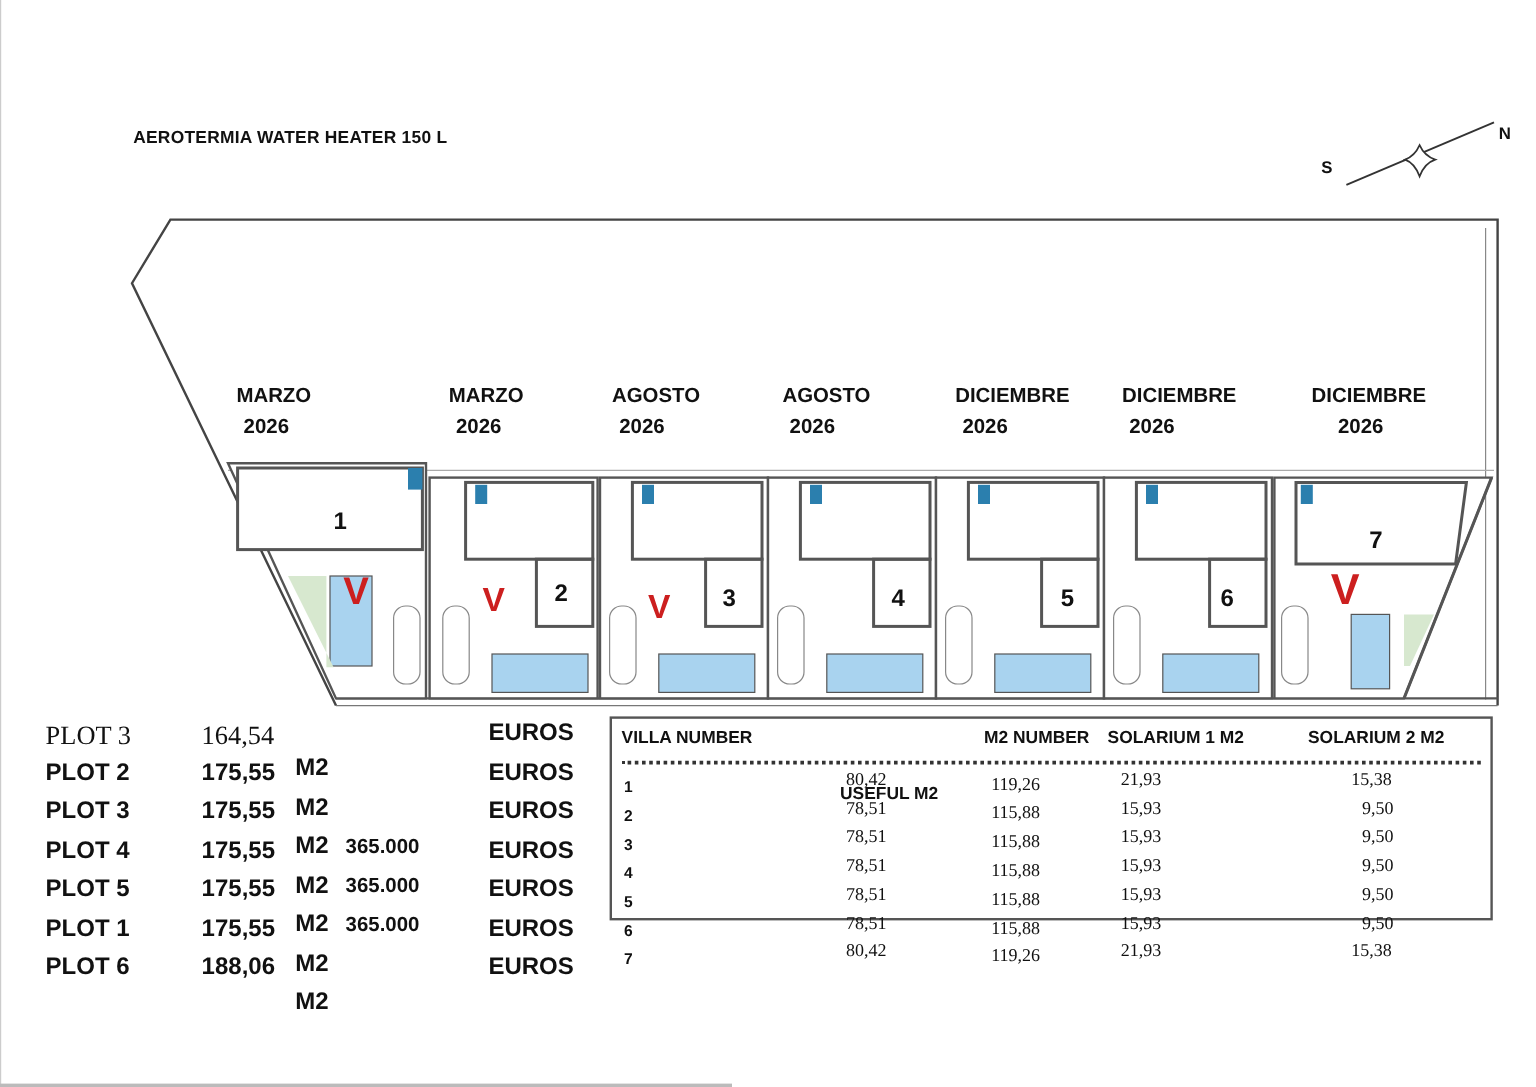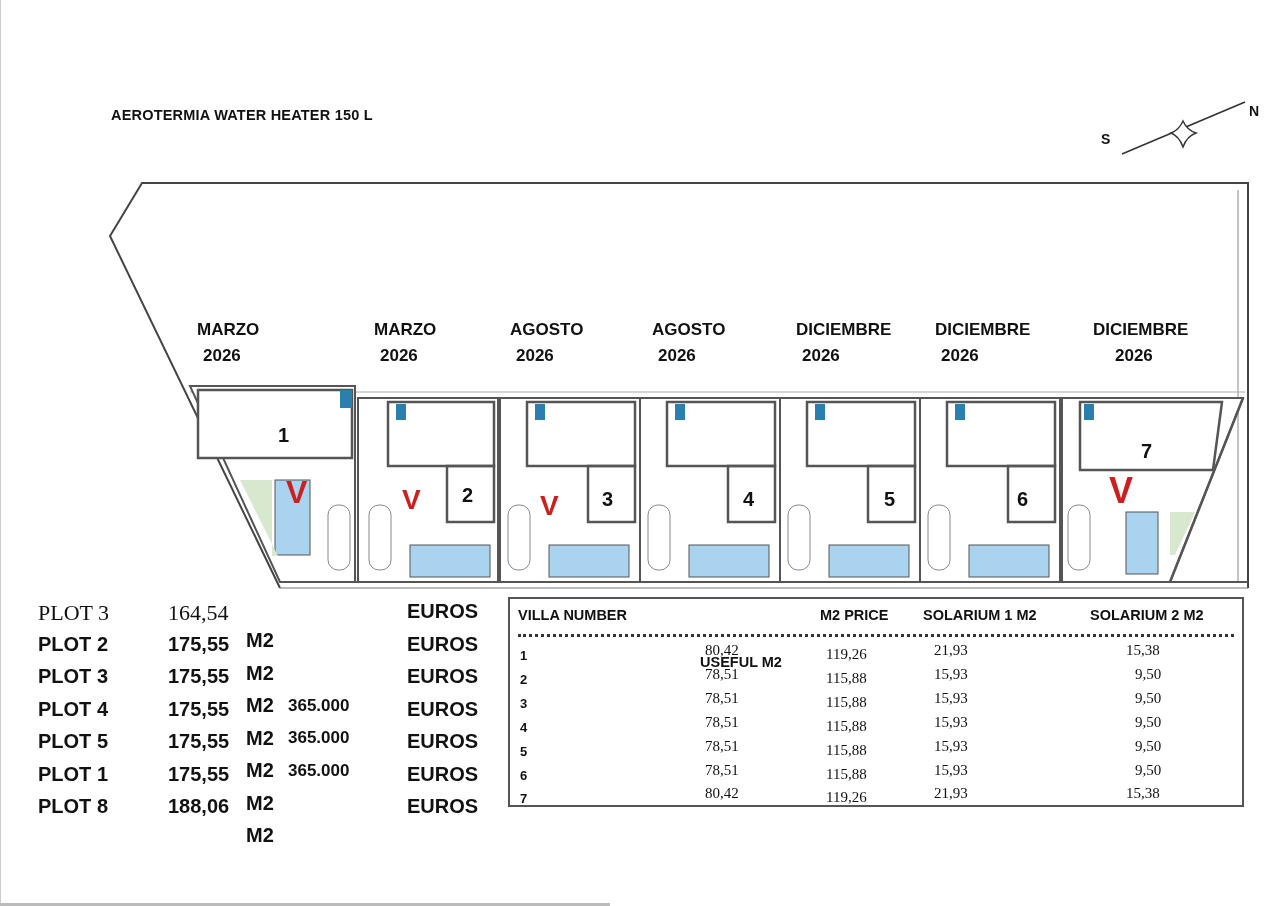--- a/index.html
+++ b/index.html
@@ -13,21 +13,21 @@
   .villa-num{font-weight:bold;font-size:20px;}
   .plots{left:38px;top:598px;}
   .plot-row{position:relative;height:32.5px;font-size:20px;}
   .plot-row span{position:absolute;top:2px;white-space:nowrap;}
   .p-label{left:0;font-family:"Liberation Sans",sans-serif;font-weight:bold;}
   .p-area{left:102px;font-weight:bold;margin-left:28px;}
   .p-unit{left:208px;font-weight:bold;margin-top:29px;}
   .p-price{left:250px;font-weight:bold;font-size:17px;top:0 !important;}
   .p-cur{left:369px;font-weight:bold;}
   .plot-row.first .p-label,.plot-row.first .p-area{font-family:"Liberation Serif",serif;font-weight:normal;font-size:22px;}
-  .tbl{left:508px;top:597px;width:736px;height:210px;border:2px solid #555;box-sizing:border-box;}
+  .tbl{left:508px;top:597px;width:736px;height:170px;border:2px solid #555;box-sizing:border-box;}
   .th{position:absolute;top:8px;font-weight:bold;font-size:14.5px;white-space:nowrap;}
   .dots{position:absolute;left:8px;right:8px;top:35px;border-top:3px dotted #333;}
   .tr{position:absolute;left:0;right:0;height:24px;}
   .tr .vn{position:absolute;left:10px;top:6px;font-weight:bold;font-size:13px;}
   .tr .c{position:absolute;font-family:"Liberation Serif",serif;font-size:15px;top:0;}
 </style>
 </head>
 <body>
 
 <div class="abs incl">
@@ -170,32 +170,32 @@
     <span class="p-cur">EUROS</span>
   </div>
   <div class="plot-row">
     <span class="p-label">PLOT 1</span>
     <span class="p-area">175,55</span>
     <span class="p-unit">M2</span>
     <span class="p-price">365.000</span>
     <span class="p-cur">EUROS</span>
   </div>
   <div class="plot-row">
-    <span class="p-label">PLOT 8</span>
+    <span class="p-label">PLOT 6</span>
     <span class="p-area">188,06</span>
     <span class="p-unit">M2</span>
     <span class="p-price"></span>
     <span class="p-cur">EUROS</span>
   </div>
 </div>
 
 <div class="abs tbl">
   <span class="th" style="left:8px;">VILLA NUMBER</span>
   <span class="th" style="left:190px;margin-top:47px;">USEFUL M2</span>
-  <span class="th" style="left:310px;">M2 PRICE</span>
+  <span class="th" style="left:310px;">M2 NUMBER</span>
   <span class="th" style="left:413px;">SOLARIUM 1 M2</span>
   <span class="th" style="left:580px;">SOLARIUM 2 M2</span>
   <div class="dots"></div>
 
   <div class="tr" style="top:43px;">
     <span class="vn">1</span>
     <span class="c" style="left:195px;">80,42</span>
     <span class="c" style="left:316px;top:4px;">119,26</span>
     <span class="c" style="left:424px;">21,93</span>
     <span class="c" style="left:616px;">15,38</span>

